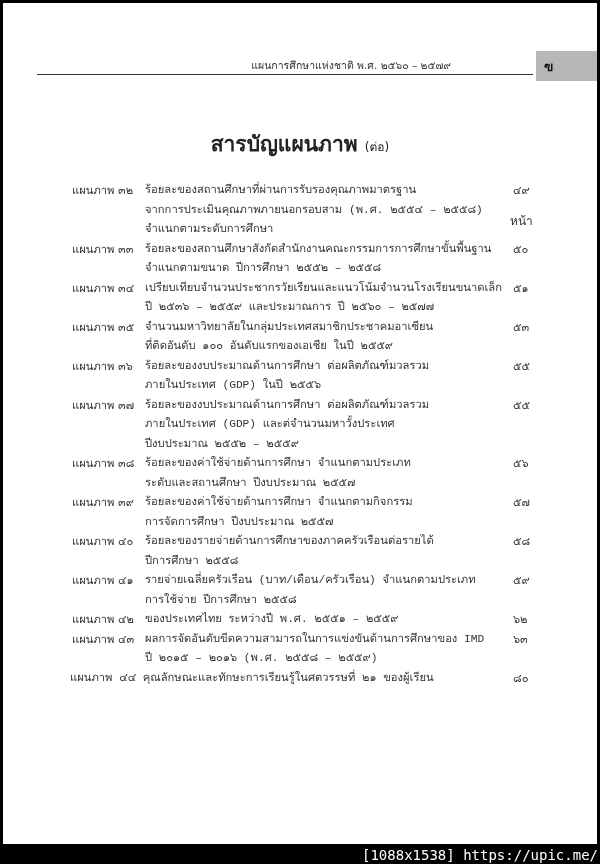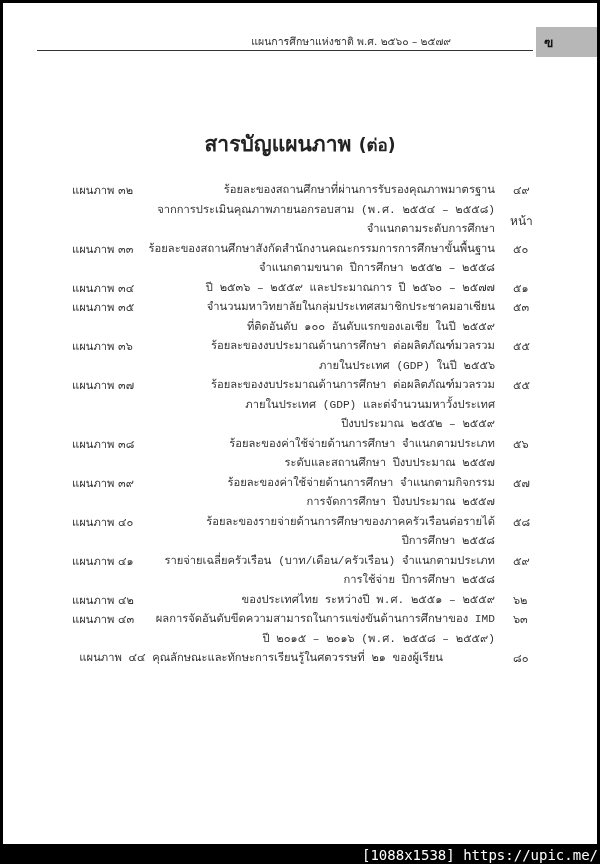--- a/index.html
+++ b/index.html
@@ -3,61 +3,61 @@
   <meta charset="utf-8">
   <style>
     * { margin: 0; padding: 0; box-sizing: border-box; }
     html, body { width: 600px; height: 864px; background: #000; overflow: hidden; }
     body { position: relative; font-family: "DejaVu Sans", "Liberation Sans", sans-serif; color: #333; }
     .page {
       position: absolute; left: 3px; top: 3px; width: 594px; height: 841px;
       background: #fff; overflow: hidden;
     }
     .header {
-      position: absolute; left: 0; top: 24px; width: 516px; height: 30px; text-decoration: underline;
+      position: absolute; left: 0; top: 48px; width: 516px; height: 30px; text-decoration: underline;
     }
     .header-title {
       position: absolute; right: 68px; top: 6px; font-size: 10.5px; color: #333;
       white-space: nowrap;
     }
     .header-rule {
       position: absolute; left: 34px; top: 23px; width: 496px; height: 1px; background: #333;
     }
     .page-tab {
       position: absolute; left: 533px; top: 0; width: 61px; height: 30px; background: #b7b7b7;
     }
     .page-tab span {
       position: absolute; left: 8px; top: 5px; font-size: 13px; font-weight: bold; color: #111;
       font-family: "DejaVu Serif", serif;
     }
     .doc-title {
       position: absolute; left: 0; width: 594px; top: 124px; text-align: center;
       font-size: 21px; color: #222; font-weight: bold;
     }
-    .doc-title .cont { font-size: 17px; font-weight: bold; }
+    .doc-title .cont { font-size: 12px; font-weight: normal; }
     .page-col-label {
       position: absolute; left: 507px; top: 160px; font-size: 12px; color: #333; margin-top: 48px;
     }
     .toc {
-      position: absolute; left: 0; top: 178px; width: 594px; text-align: right;
+      position: absolute; left: 0; top: 178px; width: 594px;
     }
     .toc-entry {
       position: relative; font-size: 11.2px; line-height: 19.5px; color: #333;
     }
     .toc-label {
       position: absolute; left: 69px; top: 0; white-space: nowrap;
     }
     .toc-text {
       margin-left: 142px; width: 350px; font-family: Liberation Mono, monospace;
     }
     .toc-text .line { display: block; white-space: nowrap; }
     .toc-page {
       position: absolute; left: 510px; top: 0; white-space: nowrap;
     }
-    .toc-entry.inline .toc-text { margin-left: 0; padding-left: 29px; width: 440px; }
+    .toc-entry.inline .toc-text { margin-left: 0; padding-left: 67px; width: 440px; }
     .watermark {
       position: absolute; right: 2px; bottom: 1px; color: #fff; font-size: 14px;
       font-family: "DejaVu Sans Mono", monospace; white-space: nowrap;
     }
   </style>
 </head>
 <body>
 
 <div class="page">
   <div class="header">
@@ -89,20 +89,21 @@
         <span class="toc-label">แผนภาพ ๓๓</span>
         <div class="toc-text">
           <span class="line">ร้อยละของสถานศึกษาสังกัดสำนักงานคณะกรรมการการศึกษาขั้นพื้นฐาน</span>
           <span class="line">จำแนกตามขนาด ปีการศึกษา ๒๕๕๒ – ๒๕๕๘</span>
         </div>
         <span class="toc-page">๕๐</span>
       </div>
       <div class="toc-entry">
         <span class="toc-label">แผนภาพ ๓๔</span>
         <div class="toc-text">
+          <span class="line">เปรียบเทียบจำนวนประชากรวัยเรียนและแนวโน้มจำนวนโรงเรียนขนาดเล็ก</span>
           <span class="line">ปี ๒๕๓๖ – ๒๕๕๙ และประมาณการ ปี ๒๕๖๐ – ๒๕๗๗</span>
         </div>
         <span class="toc-page">๕๑</span>
       </div>
       <div class="toc-entry">
         <span class="toc-label">แผนภาพ ๓๕</span>
         <div class="toc-text">
           <span class="line">จำนวนมหาวิทยาลัยในกลุ่มประเทศสมาชิกประชาคมอาเซียน</span>
           <span class="line">ที่ติดอันดับ ๑๐๐ อันดับแรกของเอเชีย ในปี ๒๕๕๙</span>
         </div>

